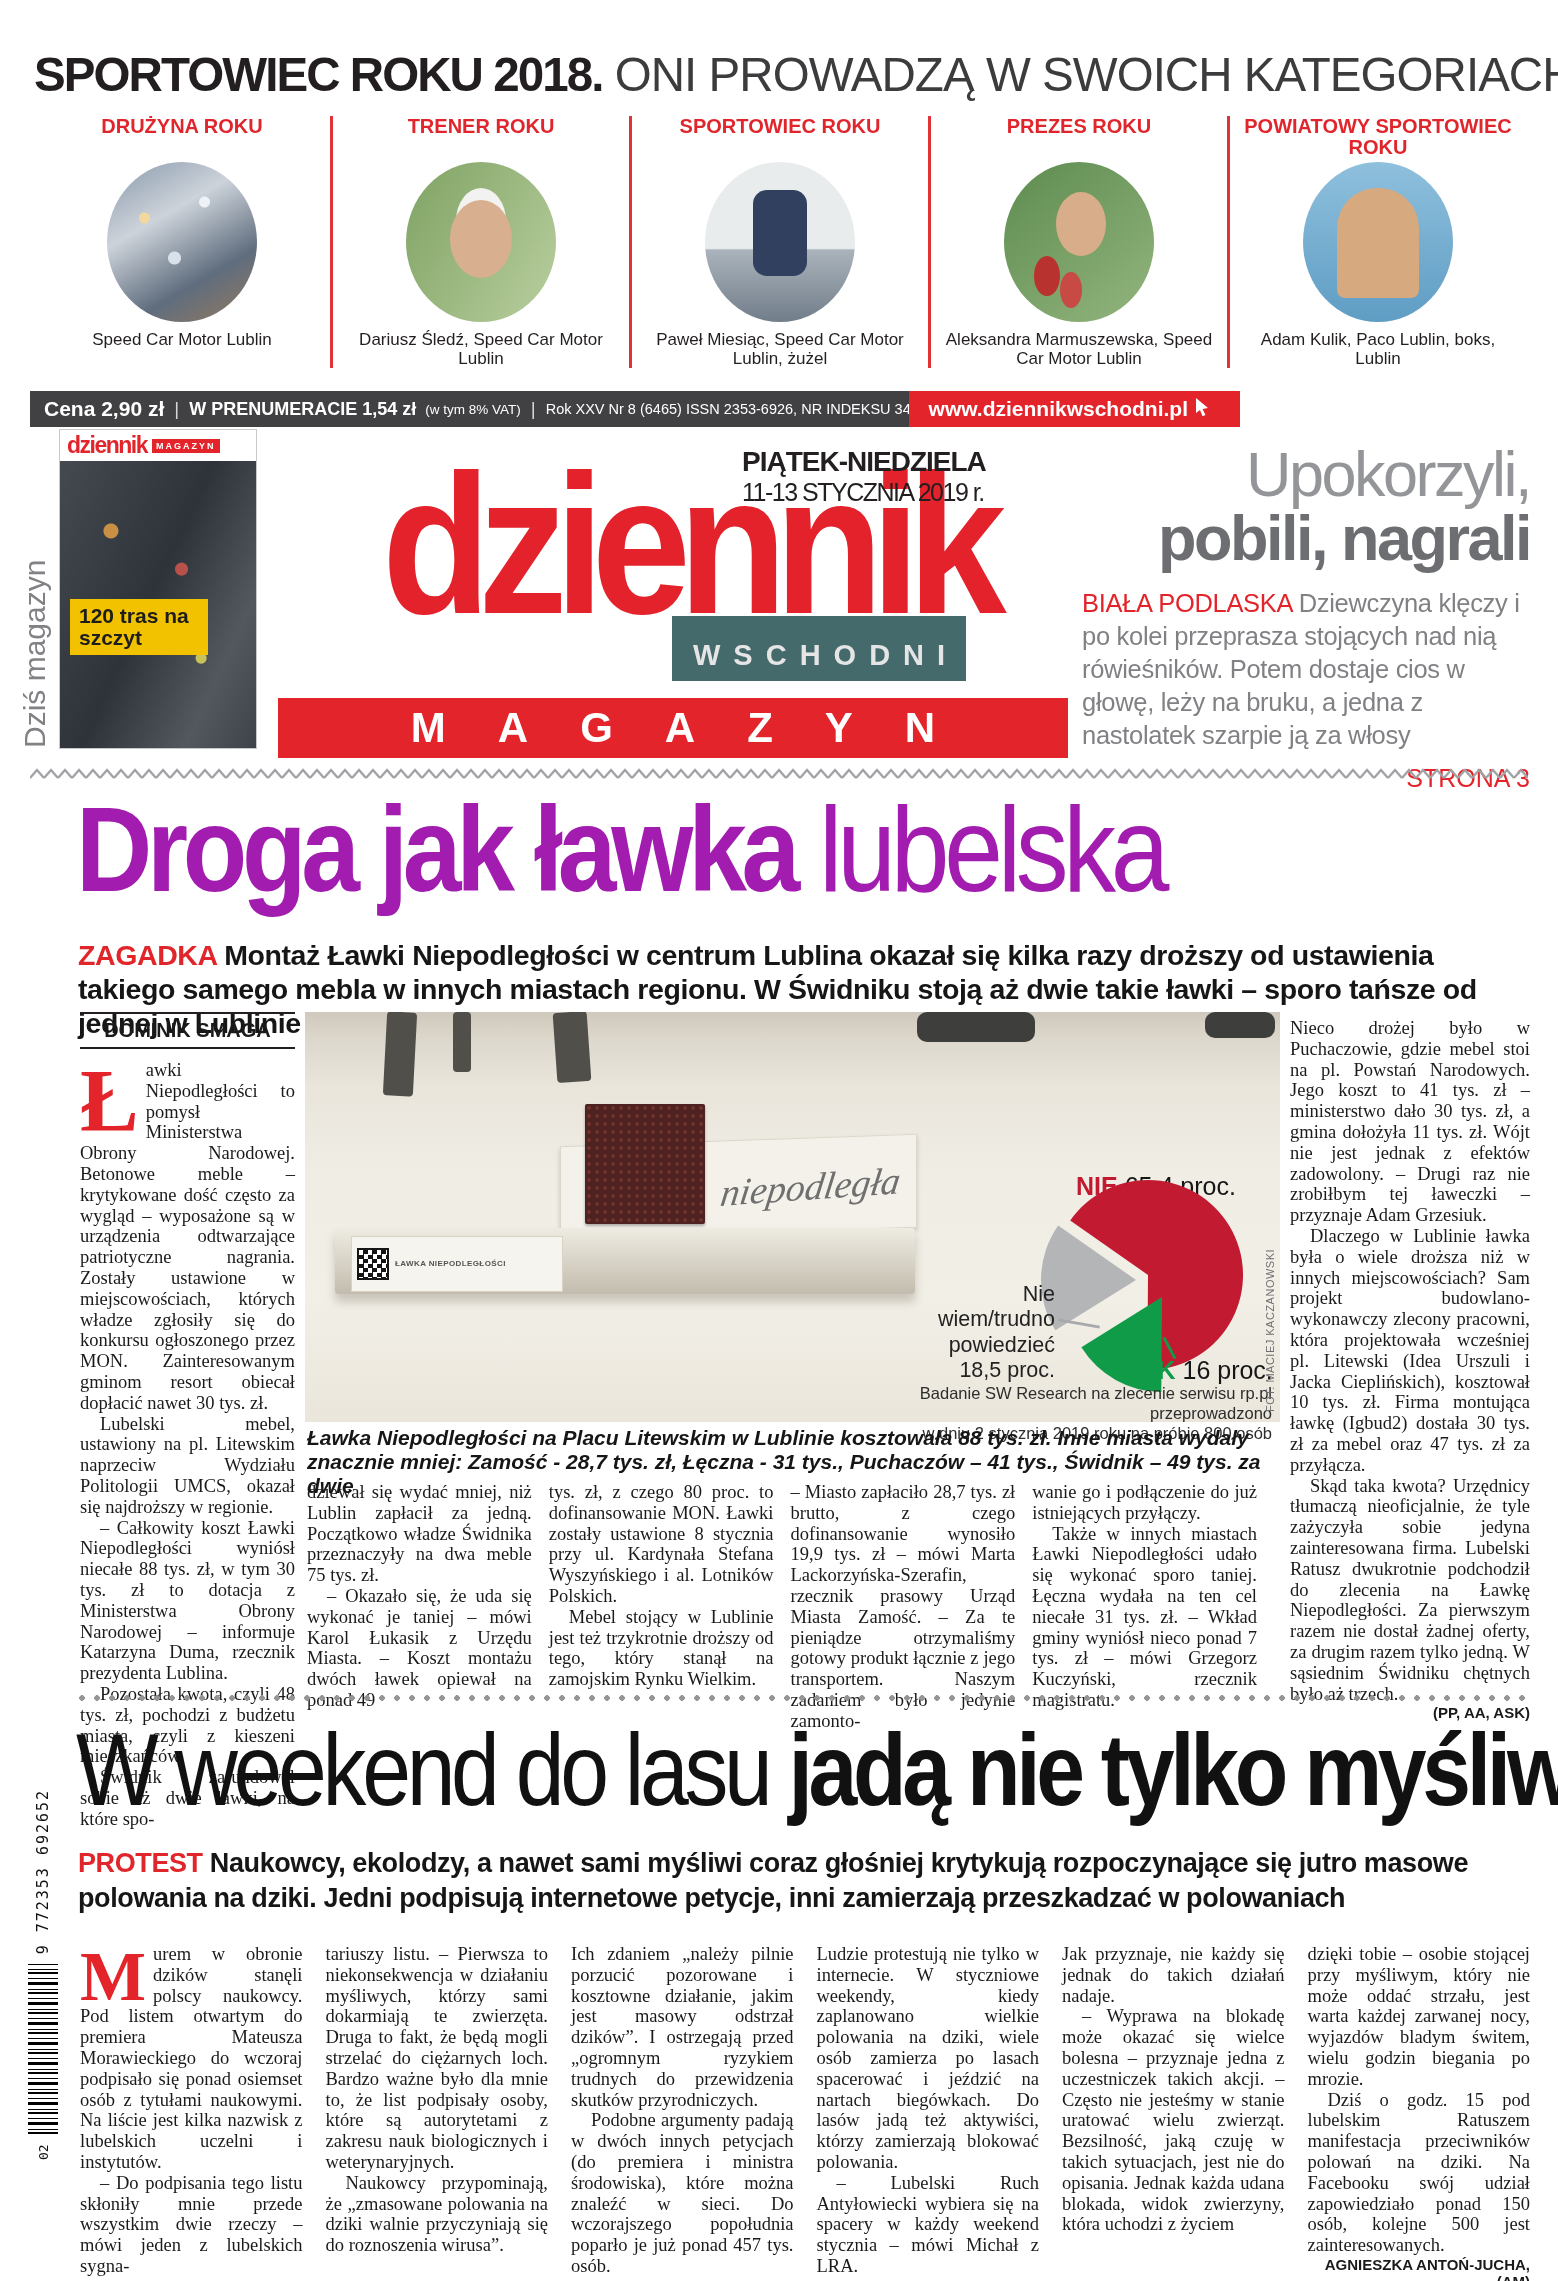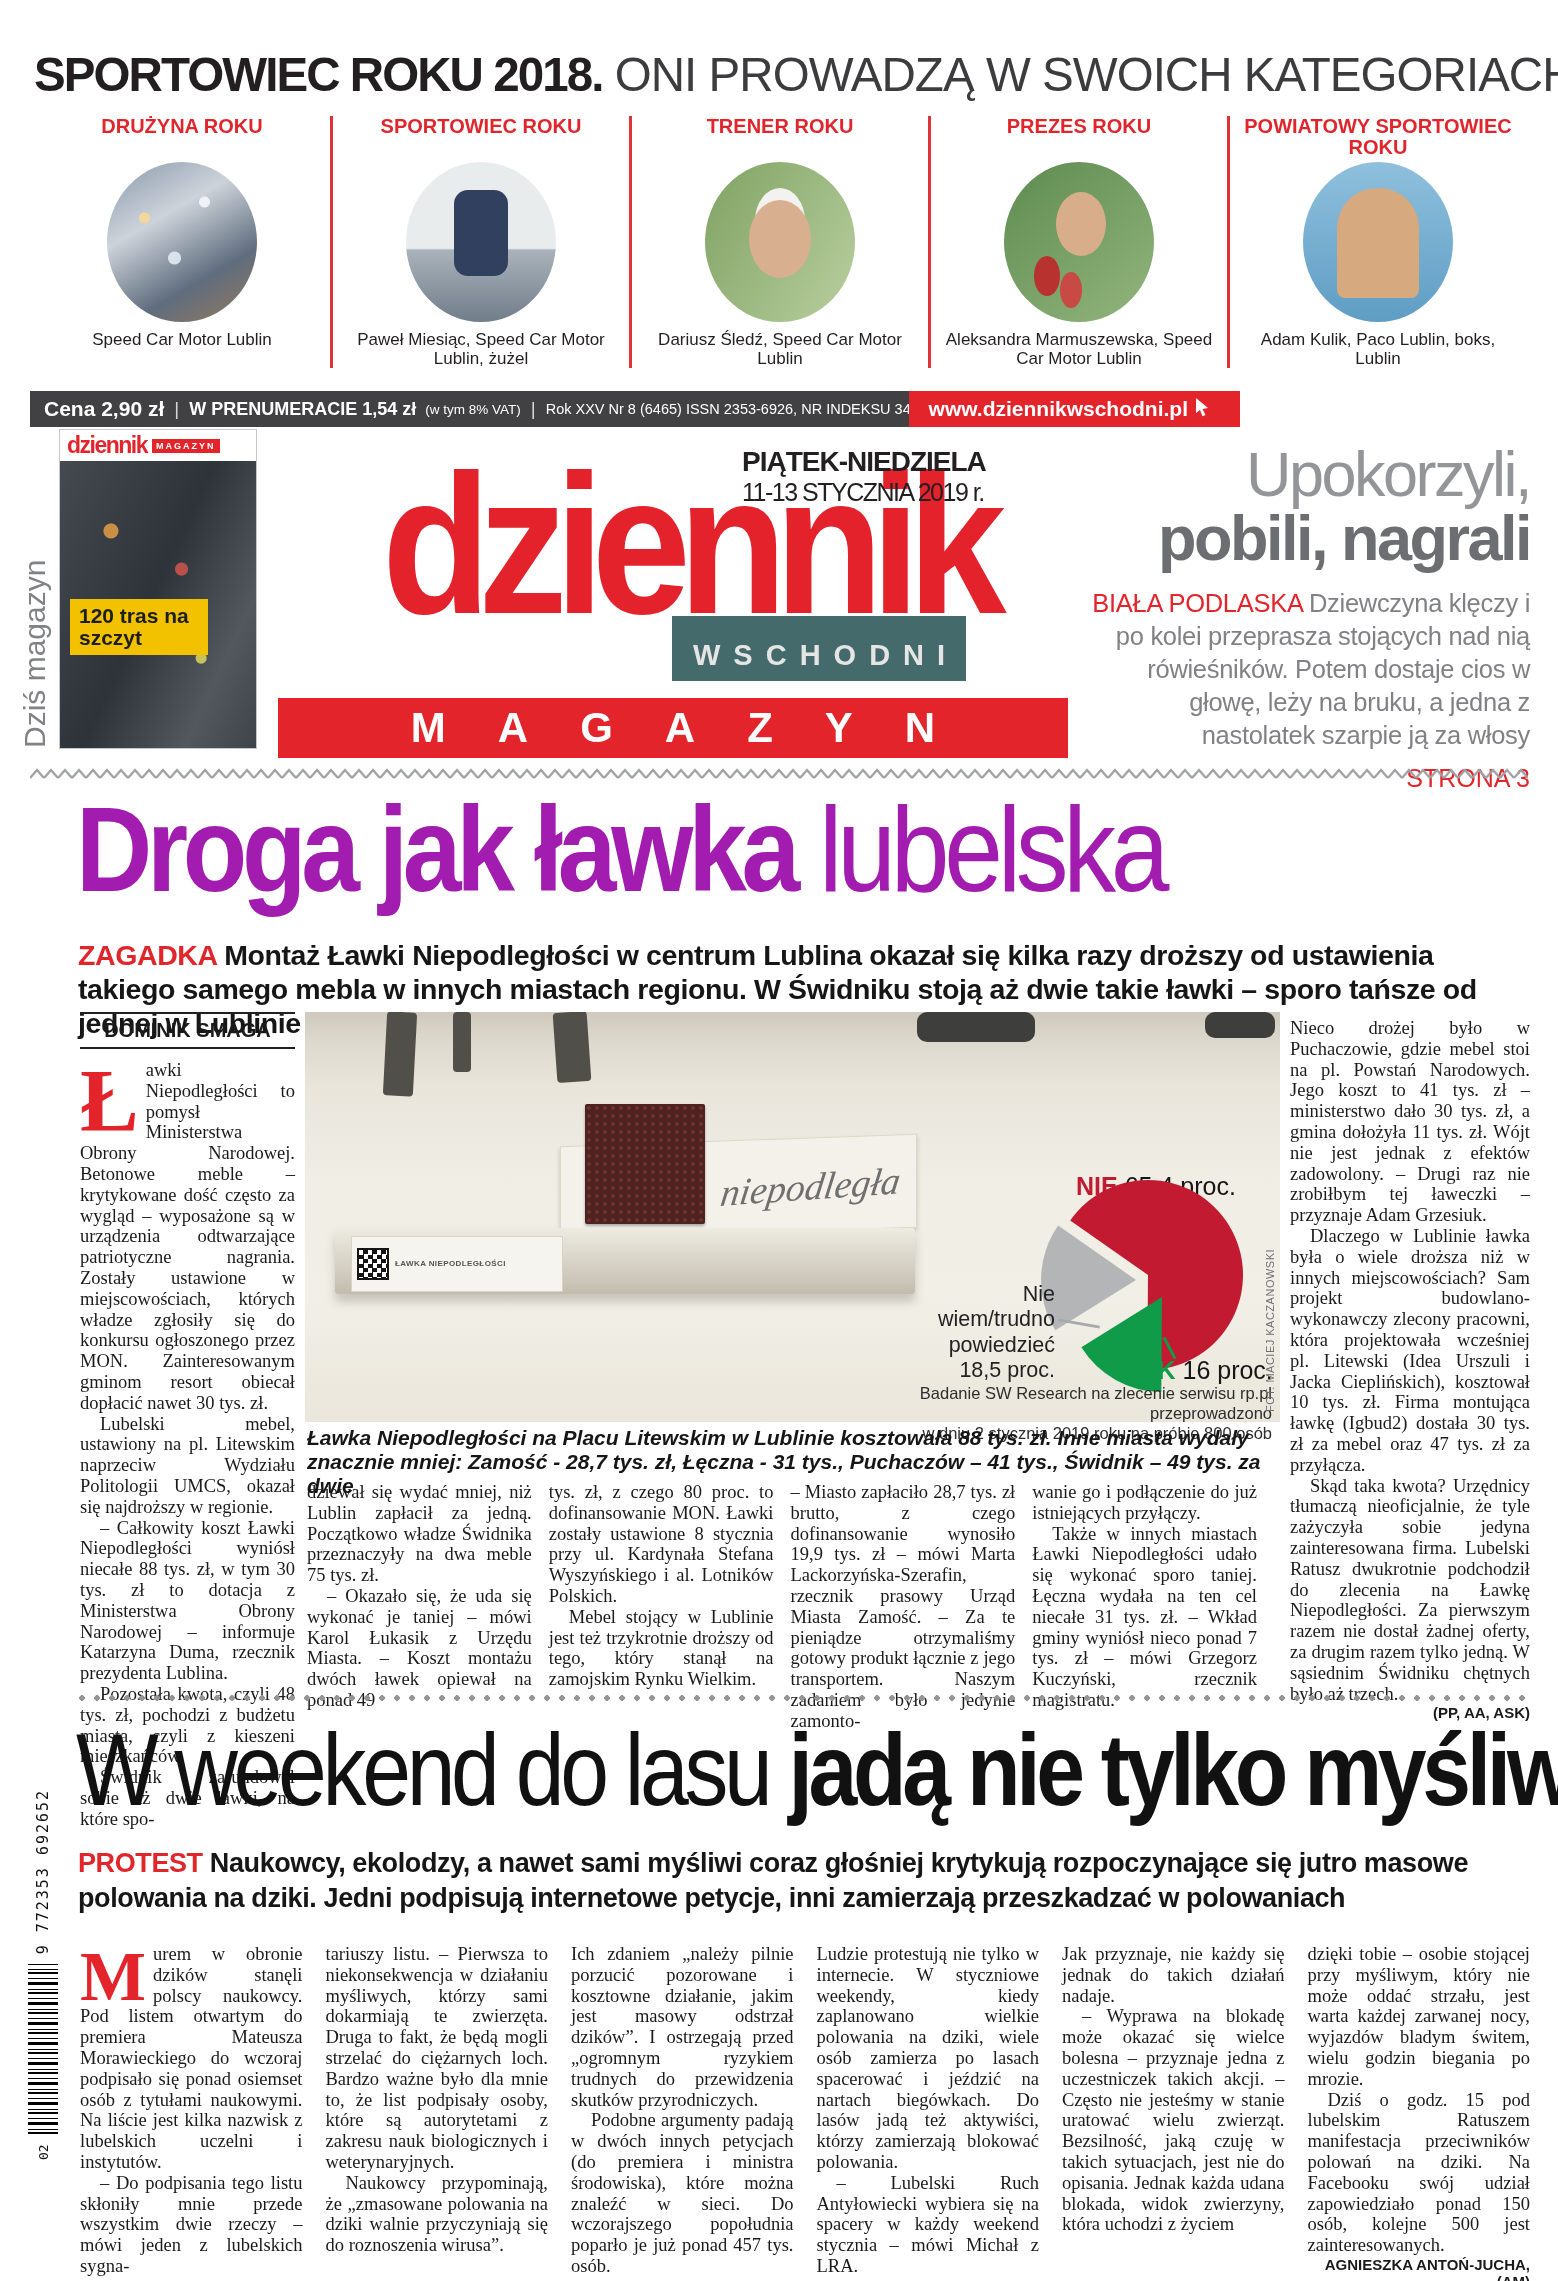--- a/index.html
+++ b/index.html
@@ -66,21 +66,21 @@
             letter-spacing:13px;padding:23px 8px 9px 21px;white-space:nowrap;}
   .logo-bar{position:absolute;left:278px;top:698px;width:790px;height:60px;background:#e3242b;color:#fff;
             display:flex;align-items:center;justify-content:center;}
   .logo-bar span{font-size:42px;font-weight:bold;letter-spacing:52px;margin-right:-52px;line-height:60px;}
   .date{position:absolute;left:742px;top:446px;width:240px;text-align:center;color:#231f20;}
   .date1{font-size:28px;font-weight:bold;letter-spacing:-1px;white-space:nowrap;}
   .date2{font-size:25px;letter-spacing:-1.5px;white-space:nowrap;}
   .teaser{position:absolute;left:1082px;top:442px;width:448px;}
   .t-h1{text-align:right;font-size:63px;color:#939598;line-height:1.02;letter-spacing:-2.5px;}
   .t-h2{text-align:right;font-size:63px;color:#6d6e71;font-weight:bold;line-height:1.02;letter-spacing:-2.5px;}
-  .t-body{margin-top:16px;text-align:right;font-size:25.5px;line-height:1.3;color:#808184;letter-spacing:-0.3px;}
+  .t-body{margin-top:16px;font-size:25.5px;line-height:1.3;color:#808184;letter-spacing:-0.3px;}
   .t-tag{color:#e3242b;}
   .t-page{text-align:right;color:#e3242b;font-size:25px;margin-top:12px;}
   .zigzag{position:absolute;left:30px;top:768px;}
   
   .a1-head{position:absolute;left:76px;top:780px;white-space:nowrap;font-size:120px;letter-spacing:-6px;color:#a21caf;}
   .a1-head .inner{display:inline-block;transform:scaleX(.88);transform-origin:left;}
   .a1-head .light{font-weight:normal;}
   .a1-head b{font-weight:bold;}
   .a1-lead{position:absolute;left:78px;top:938px;width:1452px;font-size:28.5px;line-height:1.2;font-weight:bold;
            letter-spacing:-0.4px;color:#161616;}
@@ -160,28 +160,28 @@
 
   <div class="sports">
     <div class="sports-title"><b>SPORTOWIEC ROKU 2018.</b><span class="light"> ONI PROWADZĄ W SWOICH KATEGORIACH</span></div>
     <div class="sports-row">
       <div class="sport">
         <div class="sport-label">DRUŻYNA ROKU</div>
         <div class="sport-photo ph1"></div>
         <div class="sport-caption">Speed Car Motor Lublin</div>
       </div>
       <div class="sport">
+        <div class="sport-label">TRENER ROKU</div>
+        <div class="sport-photo ph3"></div>
+        <div class="sport-caption">Dariusz Śledź, Speed Car Motor Lublin</div>
+      </div>
+      <div class="sport">
         <div class="sport-label">SPORTOWIEC ROKU</div>
         <div class="sport-photo ph2"></div>
         <div class="sport-caption">Paweł Miesiąc, Speed Car Motor Lublin, żużel</div>
-      </div>
-      <div class="sport">
-        <div class="sport-label">TRENER ROKU</div>
-        <div class="sport-photo ph3"></div>
-        <div class="sport-caption">Dariusz Śledź, Speed Car Motor Lublin</div>
       </div>
       <div class="sport">
         <div class="sport-label">PREZES ROKU</div>
         <div class="sport-photo ph4"></div>
         <div class="sport-caption">Aleksandra Marmuszewska, Speed Car Motor Lublin</div>
       </div>
       <div class="sport">
         <div class="sport-label">POWIATOWY SPORTOWIEC ROKU</div>
         <div class="sport-photo ph5"></div>
         <div class="sport-caption">Adam Kulik, Paco Lublin, boks, Lublin</div>

